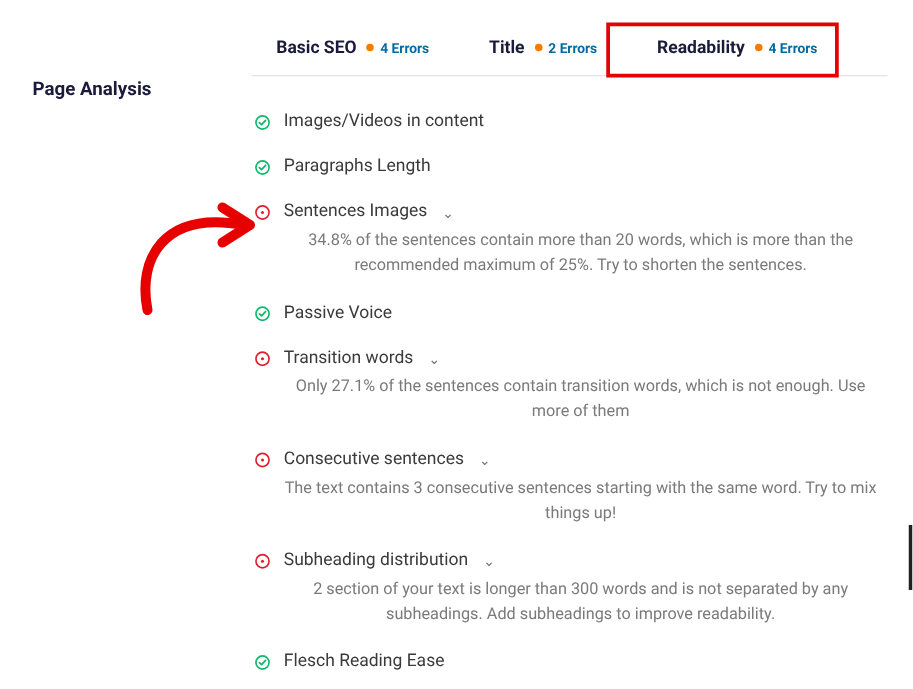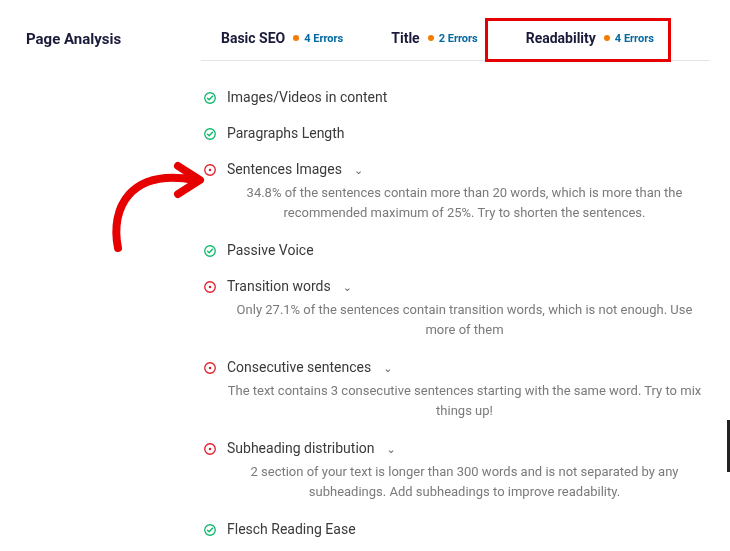--- a/index.html
+++ b/index.html
@@ -12,20 +12,21 @@
       position: relative;
       overflow: hidden;
     }
     .container {
       display: flex;
       padding: 30px 20px 0 26px;
     }
     .left-col {
       width: 175px;
       flex-shrink: 0;
+      margin-top: 32px;
     }
     .section-title {
       font-size: 15px;
       font-weight: 700;
       color: #1a1a3a;
     }
     .right-col {
       flex: 1;
       min-width: 0;
     }

